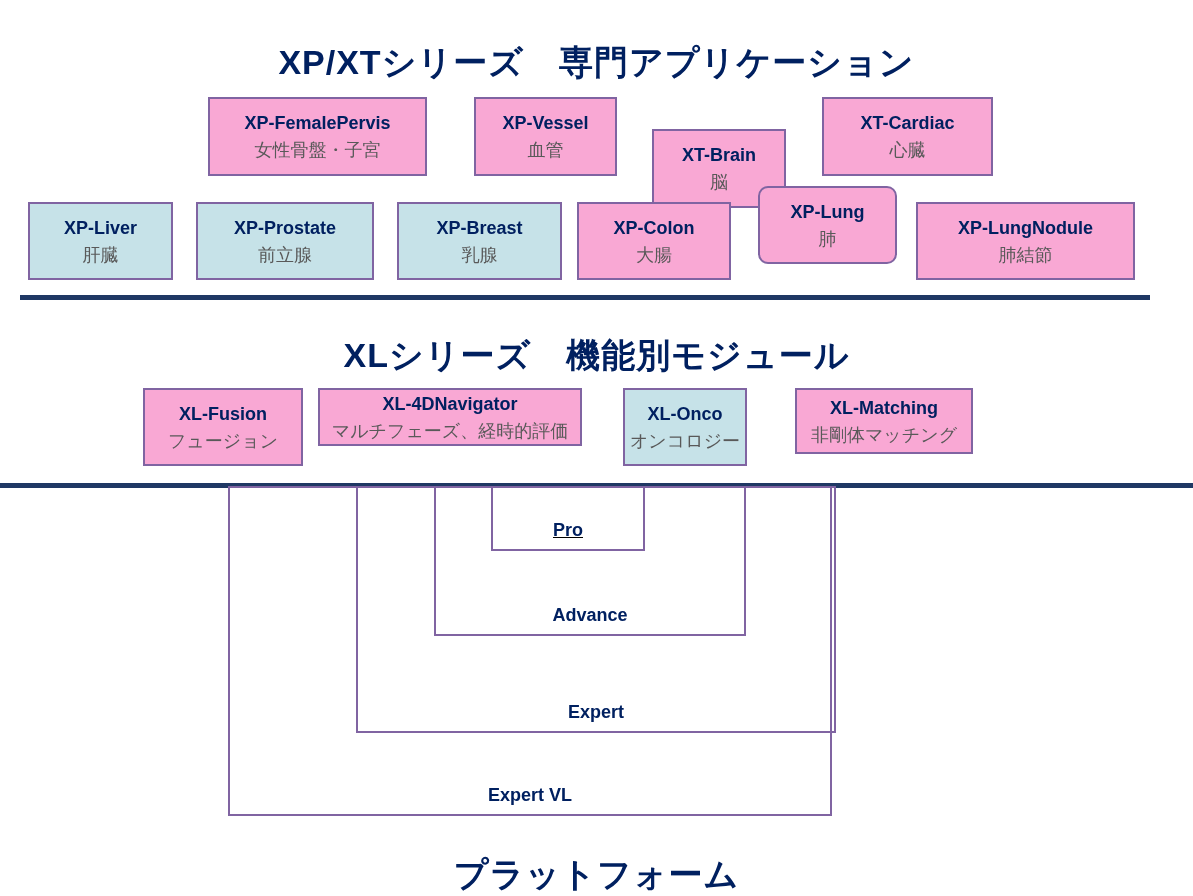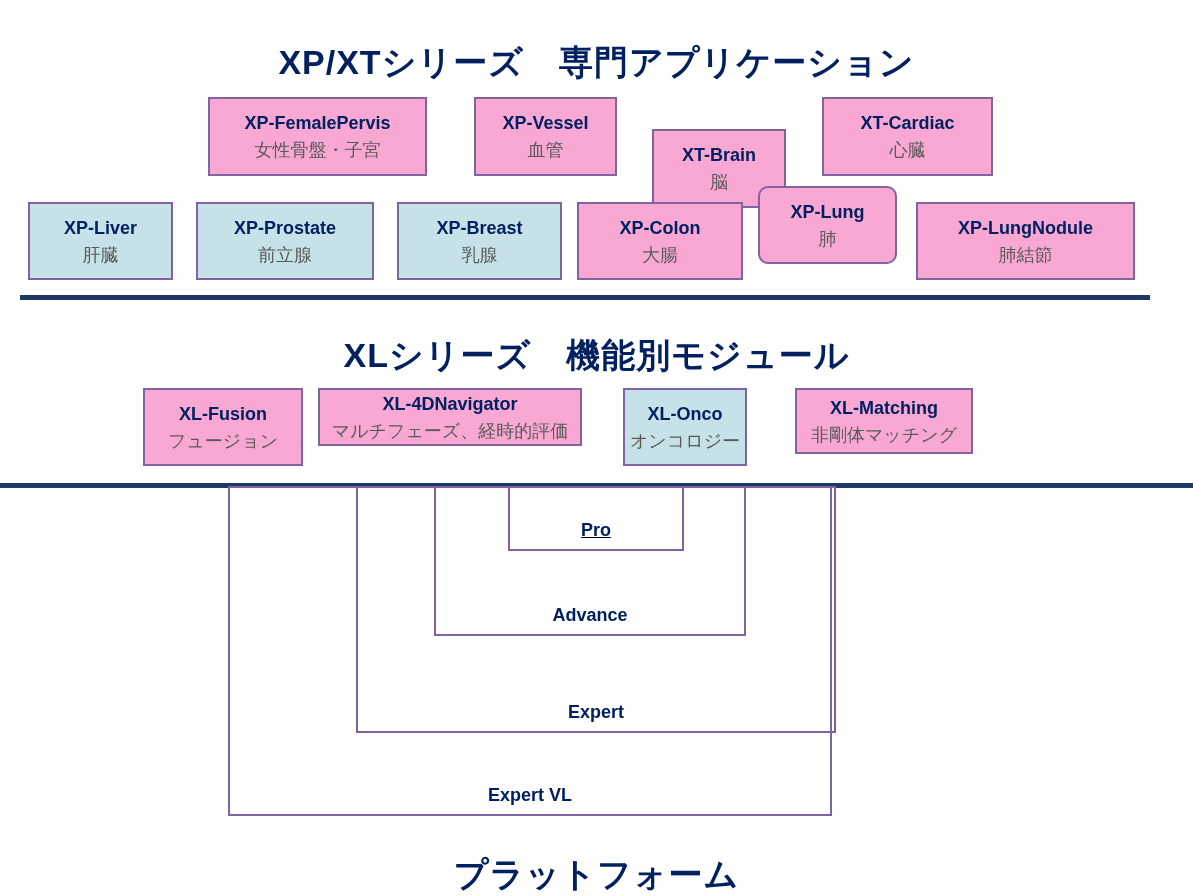--- a/index.html
+++ b/index.html
@@ -102,21 +102,21 @@
     <div class="app-jp">肝臓</div>
   </div>
   <div class="app-box hl" style="left:196px; top:202px; width:178px; height:78px;">
     <div class="app-name">XP-Prostate</div>
     <div class="app-jp">前立腺</div>
   </div>
   <div class="app-box hl" style="left:397px; top:202px; width:165px; height:78px;">
     <div class="app-name">XP-Breast</div>
     <div class="app-jp">乳腺</div>
   </div>
-  <div class="app-box" style="left:577px; top:202px; width:166px; height:78px;">
+  <div class="app-box" style="left:577px; top:202px; width:154px; height:78px;">
     <div class="app-name">XP-Colon</div>
     <div class="app-jp">大腸</div>
   </div>
   <div class="app-box" style="left:758px; top:186px; width:139px; height:78px;border-radius:10px;">
     <div class="app-name">XP-Lung</div>
     <div class="app-jp">肺</div>
   </div>
   <div class="app-box" style="left:916px; top:202px; width:219px; height:78px;">
     <div class="app-name">XP-LungNodule</div>
     <div class="app-jp">肺結節</div>
@@ -147,19 +147,19 @@
 
   <div class="tier" style="left:228px; top:486px; width:604px; height:330px;">
     <div class="tier-label">Expert VL</div>
   </div>
   <div class="tier" style="left:356px; top:486px; width:480px; height:247px;">
     <div class="tier-label">Expert</div>
   </div>
   <div class="tier" style="left:434px; top:486px; width:312px; height:150px;">
     <div class="tier-label">Advance</div>
   </div>
-  <div class="tier" style="left:508px; top:486px; width:176px; height:65px;text-decoration:underline;">
+  <div class="tier" style="left:491px; top:486px; width:154px; height:65px;text-decoration:underline;">
     <div class="tier-label">Pro</div>
   </div>
 
   <div class="sec-title" style="top: 852px;">プラットフォーム</div>
 
 </div>
 
 </body></html>

